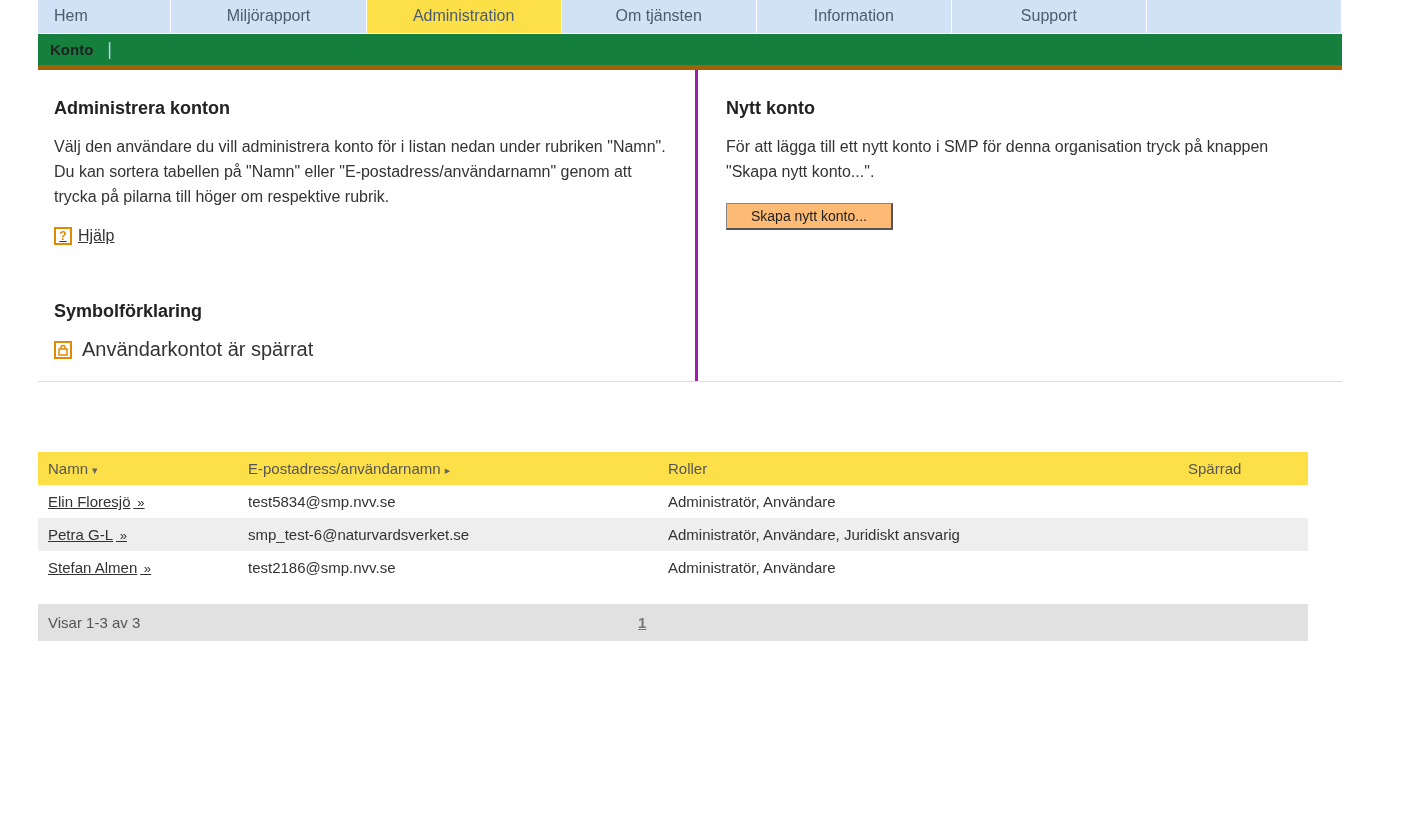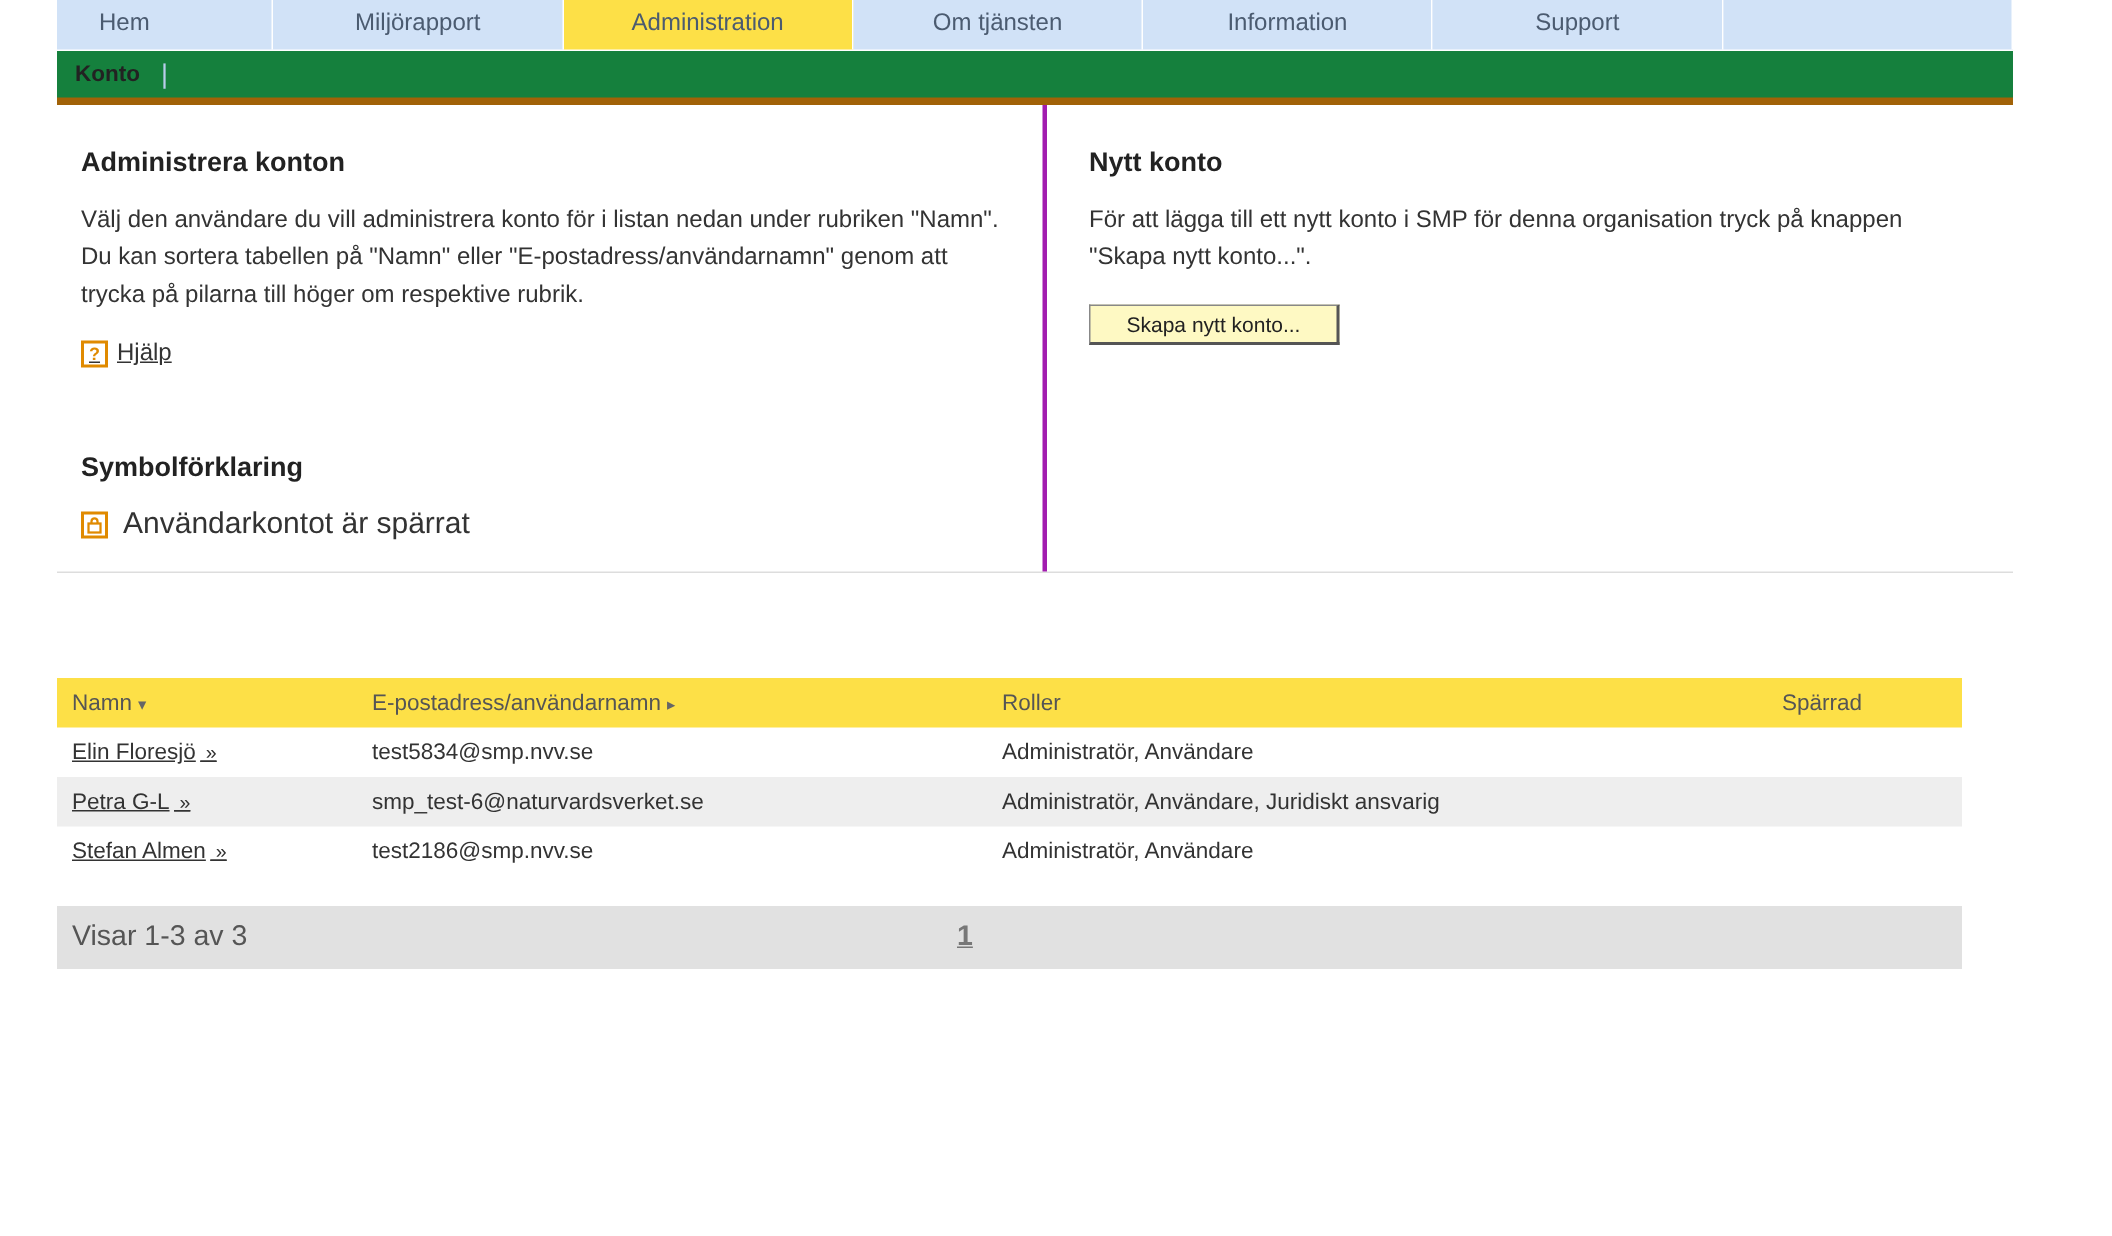--- a/index.html
+++ b/index.html
@@ -26,21 +26,21 @@
     padding: 7px 0 8px 0;
     background: #d1e2f7;
     color: #4b5b70;
     font-size: 16px;
     border-right: 1px solid #fff;
     cursor: pointer;
   }
   .tabnav .tab:first-child {
     flex: 0.6;
     text-align: left;
-    padding-left: 28px;
+    padding-left: 16px;
   }
   .tabnav .tab.active {
     background: #fde047;
     color: #4b5b70;
   }
   
   .subnav {
     width: 1304px;
     background: #15803d;
     padding: 6px 12px 7px 12px;
@@ -128,21 +128,21 @@
     width: 18px;
     height: 18px;
     border: 2px solid #e08a00;
     margin-right: 10px;
     box-sizing: border-box;
     position: relative;
   }
   .lock-icon svg { display:block; }
   .btn {
     display: inline-block;
-    background: #fef9c3;
+    background: #fdba74;
     border: 1px solid #888;
     border-right: 2px solid #555;
     border-bottom: 2px solid #555;
     padding: 4px 24px;
     font-size: 14px;
     color: #222;
     cursor: pointer;
   }
   
   .table-wrap {
@@ -185,21 +185,21 @@
   }
   
   .pager {
     width: 1270px;
     background: #e1e1e1;
     margin-top: 20px;
     padding: 10px 10px;
     box-sizing: border-box;
     display: flex;
     align-items: center;
-    font-size: 19px;
+    font-size: 15px;
     color: #555;
   }
   .pager .count { flex: 0 0 590px; }
   .pager .pages { 
     text-decoration: underline;
     color: #777;
     font-weight: bold;
   }
 </style>
 </head>

